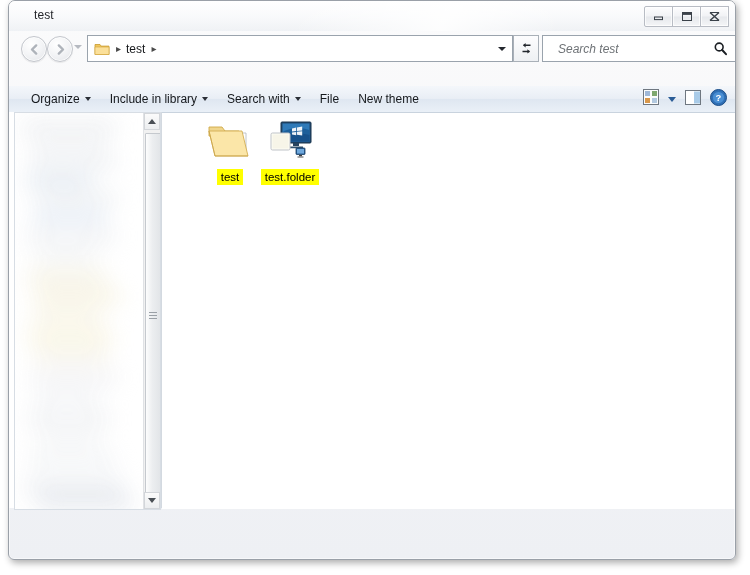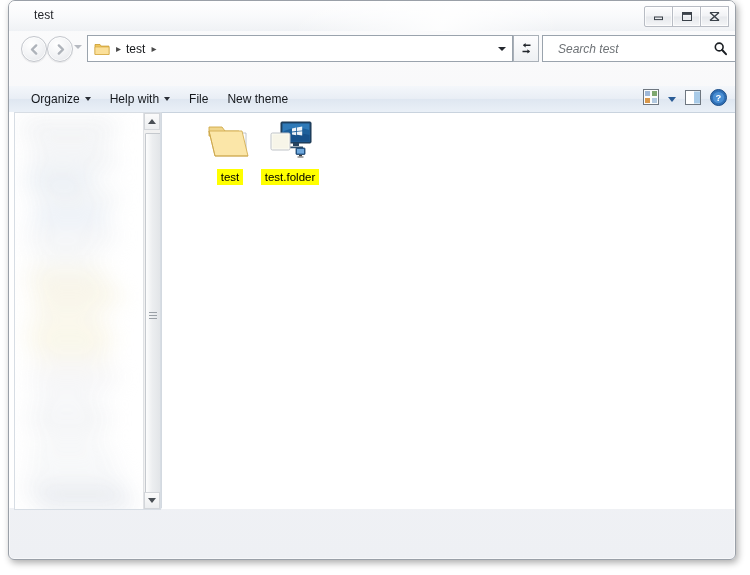--- a/index.html
+++ b/index.html
@@ -322,21 +322,25 @@
       </div>
     </div>
 
 
     <div class="toolbar">
       <div class="tb-item">
         <span>Organize</span>
         <span class="caret"></span>
       </div>
       <div class="tb-item">
-        <span>Help with</span>
+        <span>Include in library</span>
+        <span class="caret"></span>
+      </div>
+      <div class="tb-item">
+        <span>Search with</span>
         <span class="caret"></span>
       </div>
       <div class="tb-item">
         <span>File</span>
       </div>
       <div class="tb-item">
         <span>New theme</span>
       </div>
 
       <div class="tb-right">

